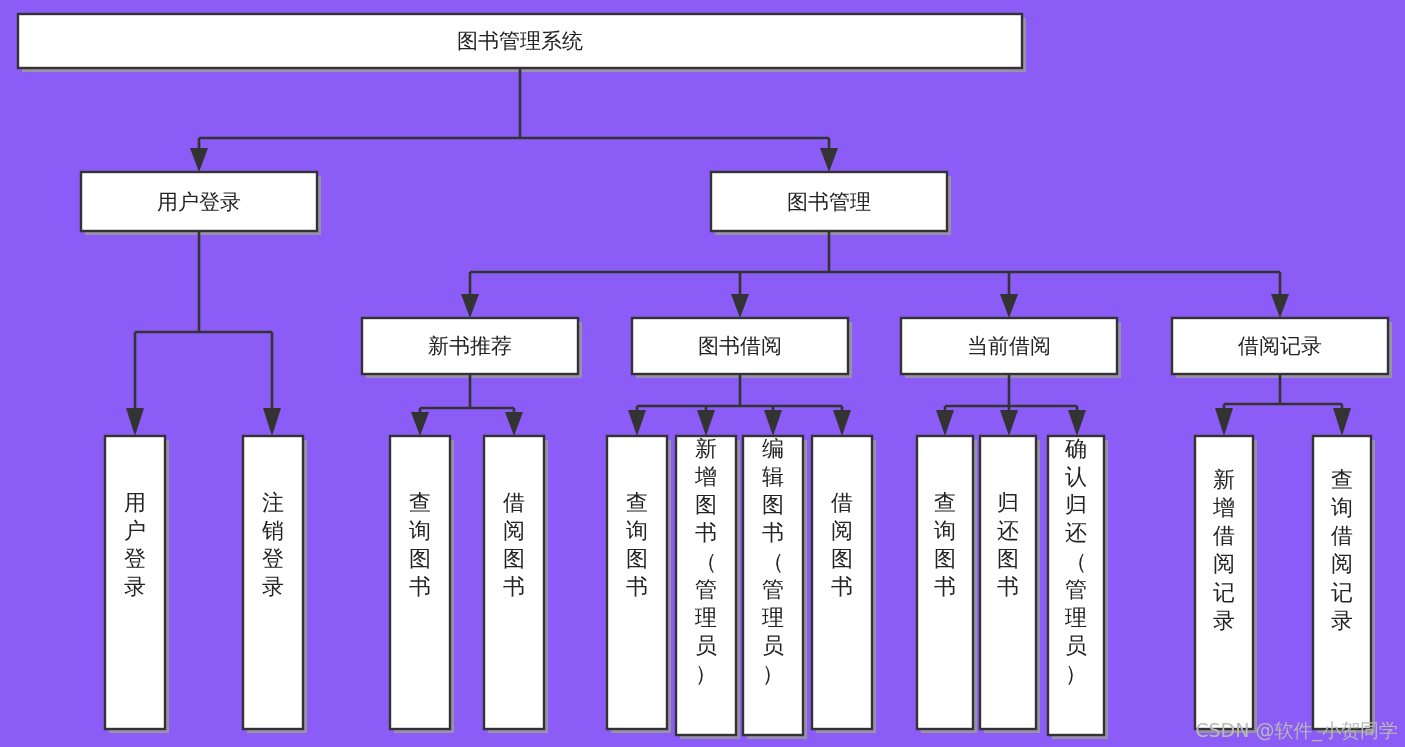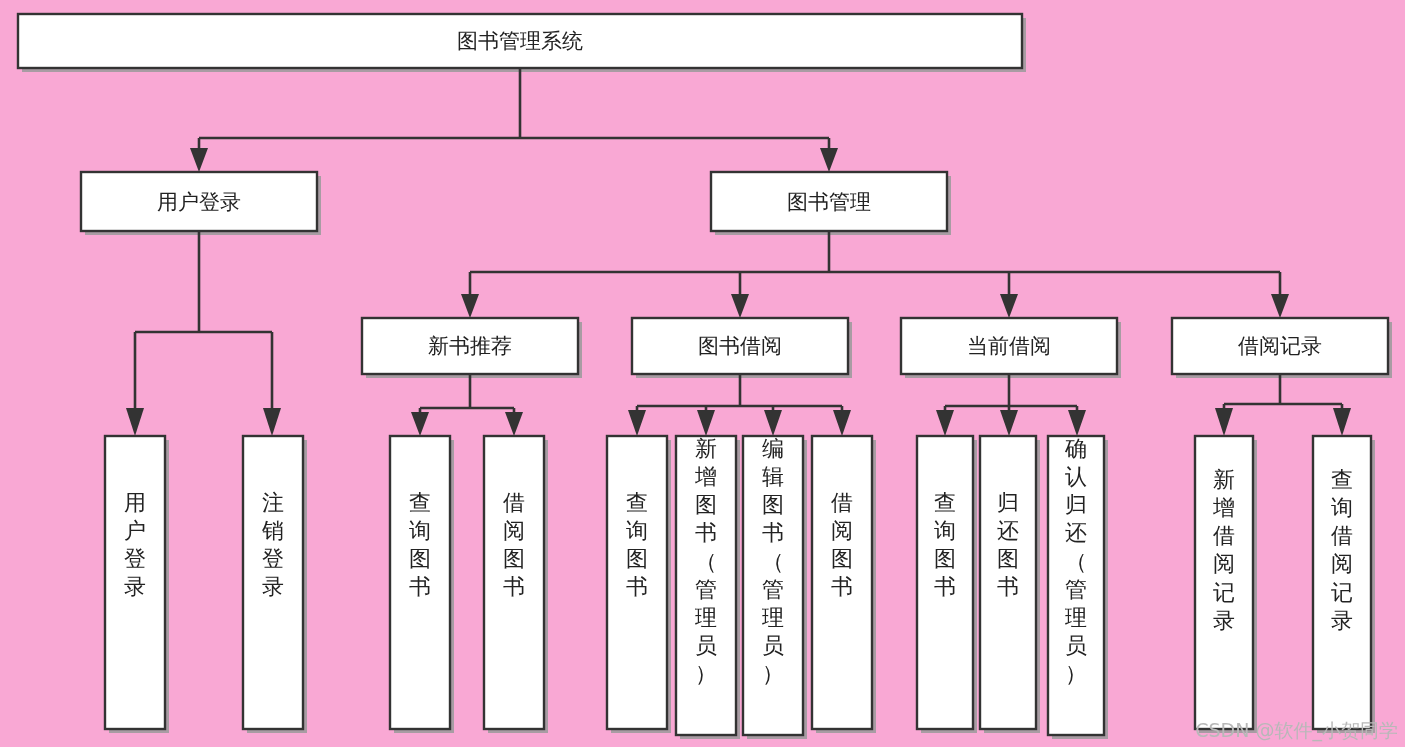--- a/index.html
+++ b/index.html
@@ -8,21 +8,21 @@
     padding: 0;
     background: #ffffff;
   }
   body {
     font-family: "DejaVu Sans", "Liberation Sans", sans-serif;
   }
   #diagram-root {
     position: relative;
     width: 1405px;
     height: 747px;
-    background: #f9a8d4;
+    background: #8b5cf6;
     overflow: hidden;
   }
   svg#chart {
     position: absolute;
     left: 0;
     top: 0;
     width: 1405px;
     height: 747px;
     display: block;
   }

